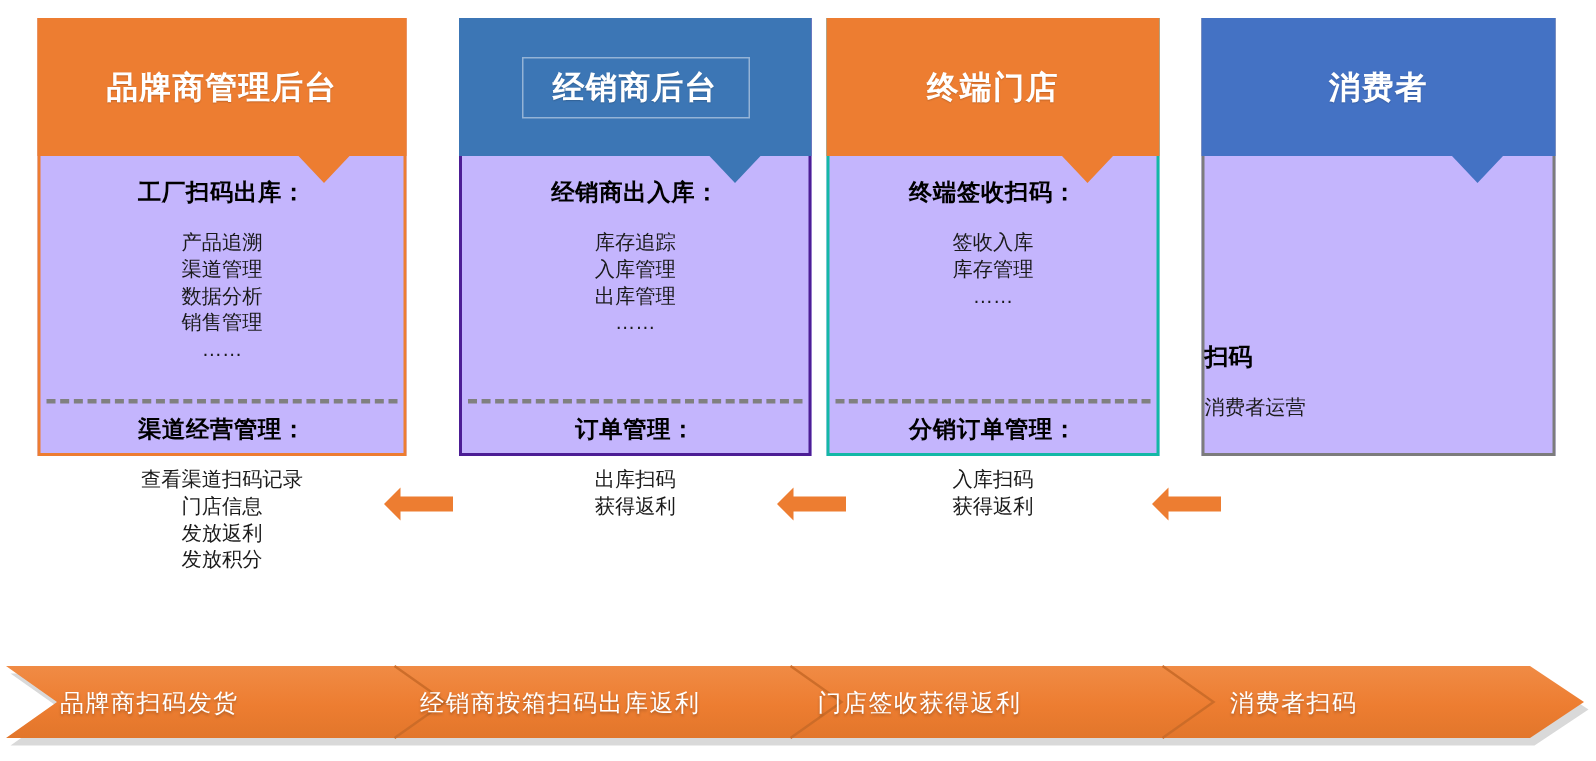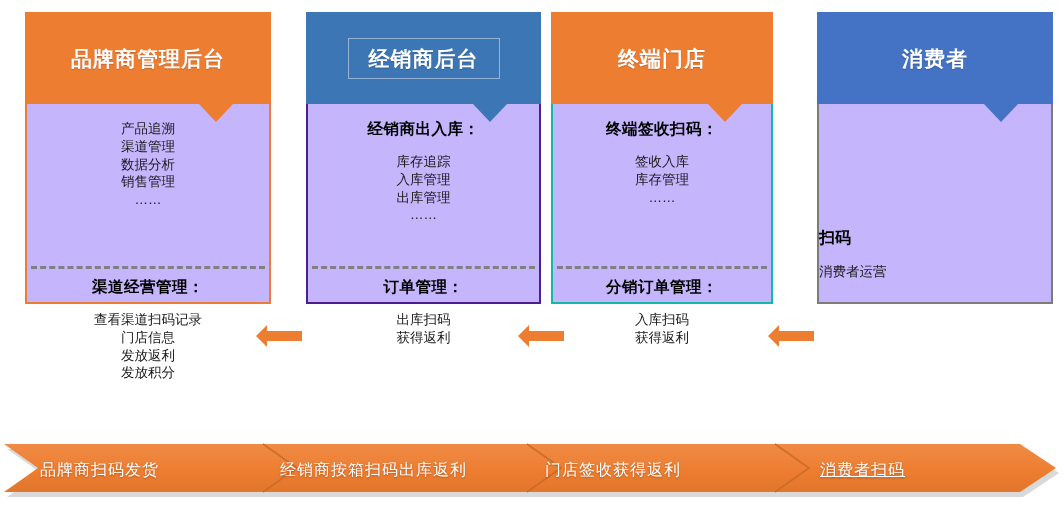--- a/index.html
+++ b/index.html
@@ -26,21 +26,21 @@
   .card {
     position: absolute;
     top: 12px;
     height: 292px;
     box-sizing: border-box;
     background: #c4b5fd;
   }
   .card.c1 { left: 25px;  width: 246px; border: 2px solid #ED7D31; }
   .card.c2 { left: 306px; width: 235px; border: 2px solid #4c1d95; }
   .card.c3 { left: 551px; width: 222px; border: 2px solid #14b8a6; }
-  .card.c4 { left: 801px; width: 236px; border: 2px solid #7C7C7C; margin-left: 16px; }
+  .card.c4 { left: 801px; width: 236px; border: 2px solid #7C7C7C; }
 
   
   .card-header {
     position: absolute;
     left: -2px;
     top: -2px;
     height: 92px;
     display: flex;
     align-items: center;
     justify-content: center;
@@ -167,34 +167,35 @@
     color: #ffffff;
     font-size: 16px;
     letter-spacing: 1px;
     text-shadow: 0 1px 2px rgba(0,0,0,0.25);
     z-index: 3;
     white-space: nowrap;
   }
   .banner-label.b1 { left: 40px;  width: 210px; }
   .banner-label.b2 { left: 280px; width: 230px; }
   .banner-label.b3 { left: 545px; width: 210px; }
-  .banner-label.b4 { left: 820px; width: 200px; text-decoration: underline; }
+  .banner-label.b4 { left: 820px; width: 200px; }
 </style>
 </head>
 <body>
 
 <div id="columns">
 
   <div class="card c1">
     <div class="card-header">
       <span class="card-title">品牌商管理后台</span>
     </div>
     <div class="notch"></div>
     <div class="card-body">
       <div class="section section-top">
+        <div class="section-heading">工厂扫码出库：</div>
         <ul class="section-items">
           <li>产品追溯</li>
           <li>渠道管理</li>
           <li>数据分析</li>
           <li>销售管理</li>
           <li>……</li>
         </ul>
       </div>
       <div class="divider"></div>
       <div class="section section-bot">

